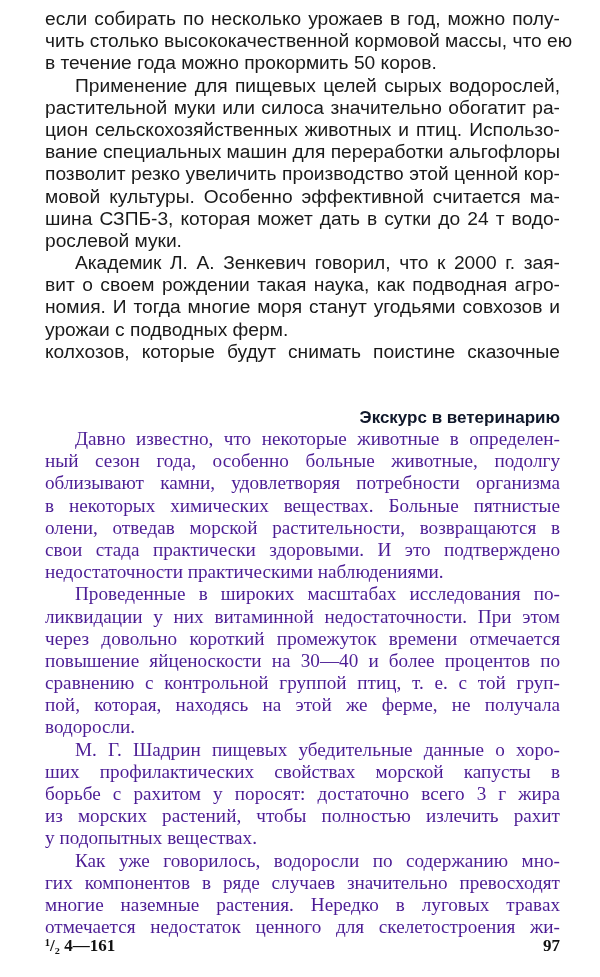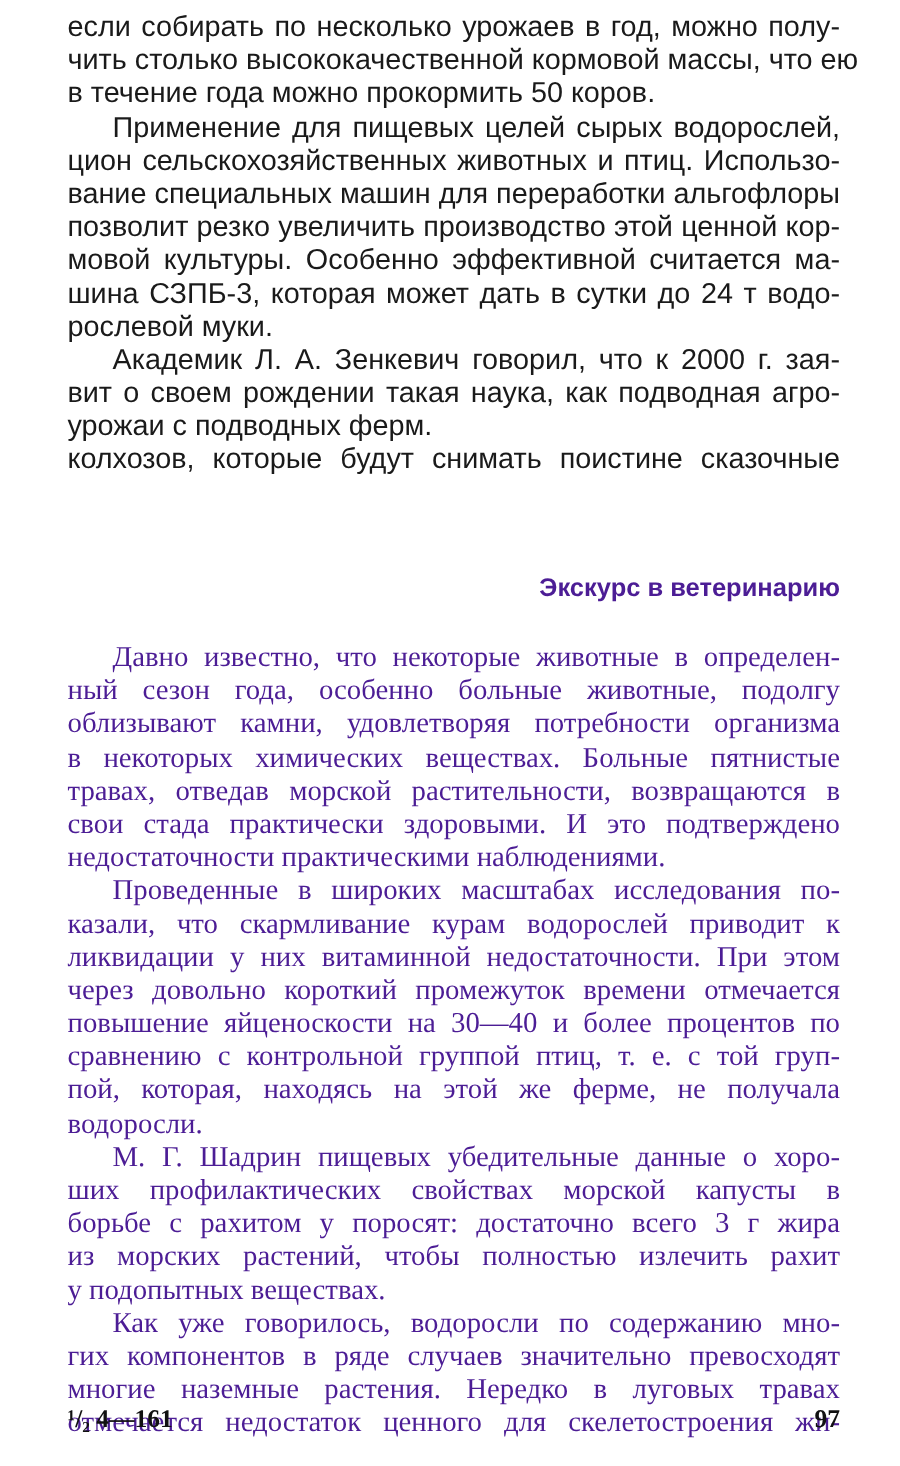--- a/index.html
+++ b/index.html
@@ -6,64 +6,65 @@
   body { width: 600px; height: 977px; position: relative; overflow: hidden; }
   .page {
     position: absolute; left: 45px; top: 8px; width: 515px;
     font-family: Liberation Sans, sans-serif;
     font-size: 19.2px; line-height: 22.2px; color: #1a1a1a;
   }
   .line { display: block; white-space: nowrap; text-align: justify; text-align-last: justify; height: 22.2px; }
   .line.last { text-align-last: left; }
   .line.indent { text-indent: 30px; }
   .heading {
-    position: absolute; left: 45px; top: 382px; width: 515px;
+    position: absolute; left: 45px; top: 408px; width: 515px;
     text-align: right; font-family: "Liberation Sans", "DejaVu Sans", sans-serif;
-    font-weight: bold; font-size: 17px; color: #4c1d95;
+    font-weight: bold; font-size: 17px; color: #0f172a;
   }
   .block2 { position: absolute; left: 45px; top: 428px; width: 515px;
     font-family: "Liberation Serif", "DejaVu Serif", serif;
     font-size: 19.2px; line-height: 22.2px; color: #4c1d95; }
   .footer { position: absolute; left: 45px; top: 936px; width: 515px;
     font-family: "Liberation Serif", "DejaVu Serif", serif; font-weight: bold; font-size: 17px; color: #111; }
   .footer .sig { position: absolute; left: 0; }
   .footer .pg { position: absolute; right: 0; }
 </style>
 </head>
 <body>
 
 <div class="page" id="sec1">
     <span class="line">если собирать по несколько урожаев в год, можно полу-</span>
     <span class="line">чить столько высококачественной кормовой массы, что ею</span>
     <span class="line last">в течение года можно прокормить 50 коров.</span>
     <span class="line indent">Применение для пищевых целей сырых водорослей,</span>
+    <span class="line">растительной муки или силоса значительно обогатит ра-</span>
     <span class="line">цион сельскохозяйственных животных и птиц. Использо-</span>
     <span class="line">вание специальных машин для переработки альгофлоры</span>
     <span class="line">позволит резко увеличить производство этой ценной кор-</span>
     <span class="line">мовой культуры. Особенно эффективной считается ма-</span>
     <span class="line">шина СЗПБ-3, которая может дать в сутки до 24 т водо-</span>
     <span class="line last">рослевой муки.</span>
     <span class="line indent">Академик Л. А. Зенкевич говорил, что к 2000 г. зая-</span>
     <span class="line">вит о своем рождении такая наука, как подводная агро-</span>
+    <span class="line">номия. И тогда многие моря станут угодьями совхозов и</span>
     <span class="line last">урожаи с подводных ферм.</span>
     <span class="line">колхозов, которые будут снимать поистине сказочные</span>
   </div>
 
 <div class="heading">Экскурс в ветеринарию</div>
 
 <div class="block2" id="sec2">
     <span class="line indent">Давно известно, что некоторые животные в определен-</span>
     <span class="line">ный сезон года, особенно больные животные, подолгу</span>
     <span class="line">облизывают камни, удовлетворяя потребности организма</span>
     <span class="line">в некоторых химических веществах. Больные пятнистые</span>
-    <span class="line">травах, отведав морской растительности, возвращаются в</span>
+    <span class="line">олени, отведав морской растительности, возвращаются в</span>
     <span class="line">свои стада практически здоровыми. И это подтверждено</span>
     <span class="line last">недостаточности практическими наблюдениями.</span>
     <span class="line indent">Проведенные в широких масштабах исследования по-</span>
-    <span class="line">казали, что скармливание курам водорослей приводит к</span>
     <span class="line">ликвидации у них витаминной недостаточности. При этом</span>
     <span class="line">через довольно короткий промежуток времени отмечается</span>
     <span class="line">повышение яйценоскости на 30—40 и более процентов по</span>
     <span class="line">сравнению с контрольной группой птиц, т. е. с той груп-</span>
     <span class="line">пой, которая, находясь на этой же ферме, не получала</span>
     <span class="line last">водоросли.</span>
     <span class="line indent">М. Г. Шадрин пищевых убедительные данные о хоро-</span>
     <span class="line">ших профилактических свойствах морской капусты в</span>
     <span class="line">борьбе с рахитом у поросят: достаточно всего 3 г жира</span>
     <span class="line">из морских растений, чтобы полностью излечить рахит</span>

